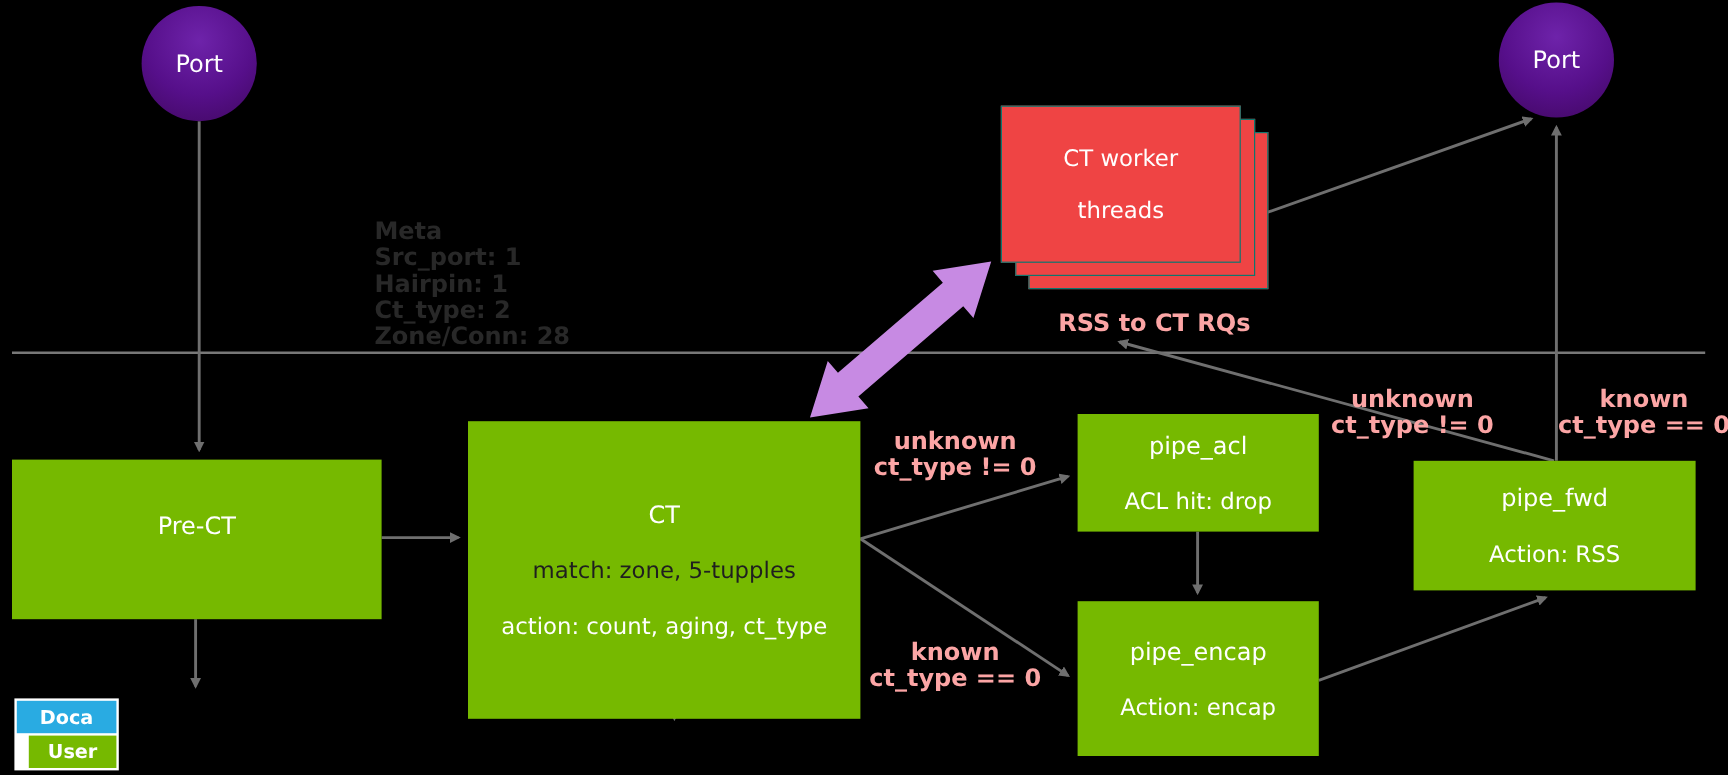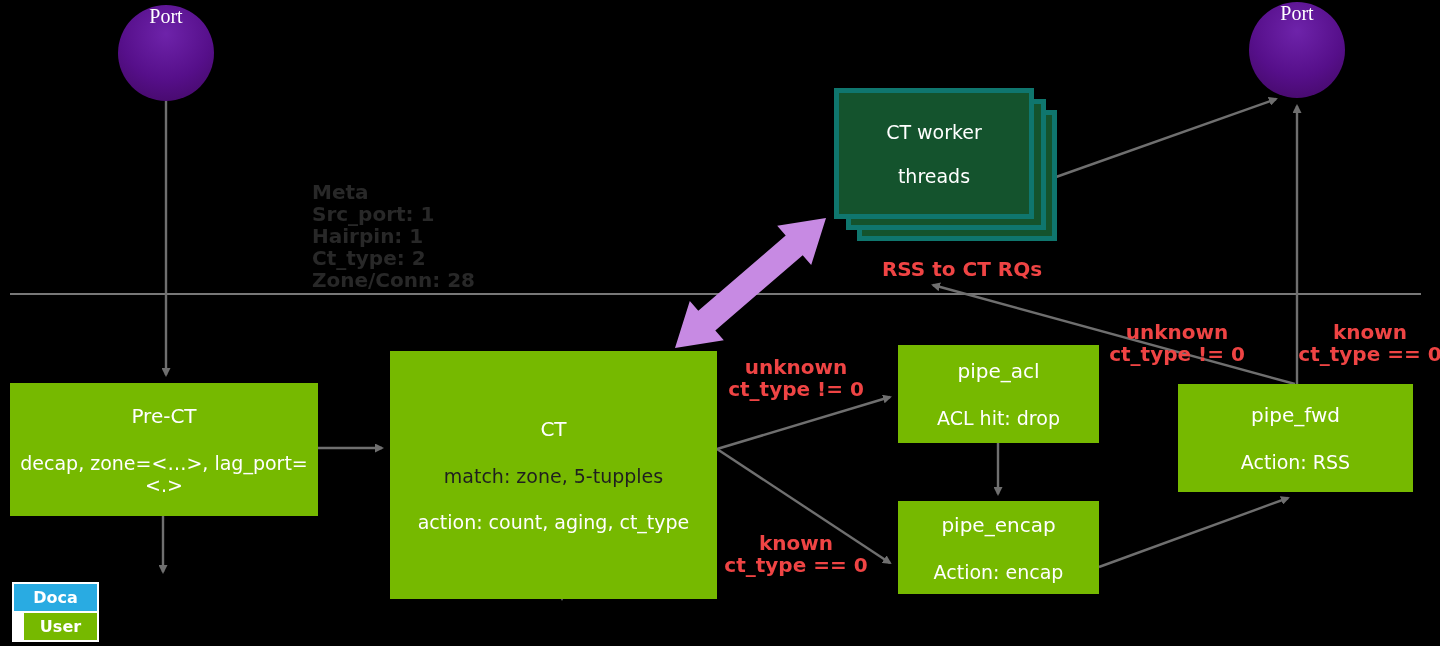--- a/index.html
+++ b/index.html
@@ -4,38 +4,38 @@
 <style>
   html,body{margin:0;padding:0;background:#000;}
   body{width:1440px;height:646px;position:relative;overflow:hidden;
        font-family:"DejaVu Sans", "Liberation Sans", sans-serif;}
   .abs{position:absolute;}
   svg.layer{position:absolute;left:0;top:0;width:1440px;height:646px;}
 
   
   .port{width:96px;height:96px;border-radius:50%;
         background:radial-gradient(circle at 50% 30%, #6e23aa 0%, #560f8a 55%, #40085f 100%);
-        color:#fff;font-size:20px;display:flex;align-items:flex-start;justify-content:center;font-family:Liberation Serif, serif;}
+        color:#fff;font-size:20px;display:flex;align-items:center;justify-content:center;}
 
   
   .gbox{background:#76b900;color:#fff;display:flex;flex-direction:column;
         align-items:center;justify-content:center;text-align:center;font-size:19px;}
   .gbox .t{font-size:20px;}
   .gbox .dark{color:#1f1f1f;}
   .gbox .gap{height:24px;}
 
   
-  .card{width:200px;height:131px;background:#14532d;border:5px solid #0f766e;
+  .card{width:200px;height:131px;background:#ef4444;border:1px solid #0f766e;
         box-sizing:border-box;}
   .card.front{display:flex;flex-direction:column;align-items:center;justify-content:center;
         color:#fff;font-size:19px;}
   .card.front .gap{height:22px;}
 
   
-  .dlabel{color:#ef4444;font-weight:bold;font-size:20px;line-height:22px;text-align:center;}
+  .dlabel{color:#fca5a5;font-weight:bold;font-size:20px;line-height:22px;text-align:center;}
   .meta{color:#282828;font-weight:bold;font-size:20px;line-height:22px;text-align:left;}
 
   
   .legend{background:#fff;padding:2px;display:flex;flex-direction:column;gap:2px;width:83px;}
   .legend .row{height:27px;display:flex;align-items:center;justify-content:center;
                color:#fff;font-weight:bold;font-size:16px;}
   .legend .doca{background:#29abe2;}
   .legend .user{background:#76b900;margin-left:10px;}
 </style>
 </head>
@@ -109,38 +109,37 @@
   <div>ct_type != 0</div>
 </div>
 <div class="abs dlabel" style="left:1290px;top:321px;width:160px;">
   <div>known</div>
   <div>ct_type == 0</div>
 </div>
 
 <div class="abs gbox" style="left:10px;top:383px;width:308px;height:133px;">
   <div class="t">Pre-CT</div>
   <div class="gap"></div>
-  <div>decap, zone=&lt;…&gt;, lag_port=&lt;.&gt;</div>
 </div>
 
 <div class="abs gbox" style="left:390px;top:351px;width:327px;height:248px;">
   <div class="t">CT</div>
   <div class="gap"></div>
   <div class="dark">match: zone, 5-tupples</div>
   <div class="gap"></div>
   <div>action: count, aging, ct_type</div>
 </div>
 
 <div class="abs gbox" style="left:898px;top:345px;width:201px;height:98px;">
   <div class="t">pipe_acl</div>
   <div class="gap"></div>
   <div>ACL hit: drop</div>
 </div>
 
-<div class="abs gbox" style="left:898px;top:501px;width:201px;height:93px;">
+<div class="abs gbox" style="left:898px;top:501px;width:201px;height:129px;">
   <div class="t">pipe_encap</div>
   <div class="gap"></div>
   <div>Action: encap</div>
 </div>
 
 <div class="abs gbox" style="left:1178px;top:384px;width:235px;height:108px;">
   <div class="t">pipe_fwd</div>
   <div class="gap"></div>
   <div>Action: RSS</div>
 </div>

